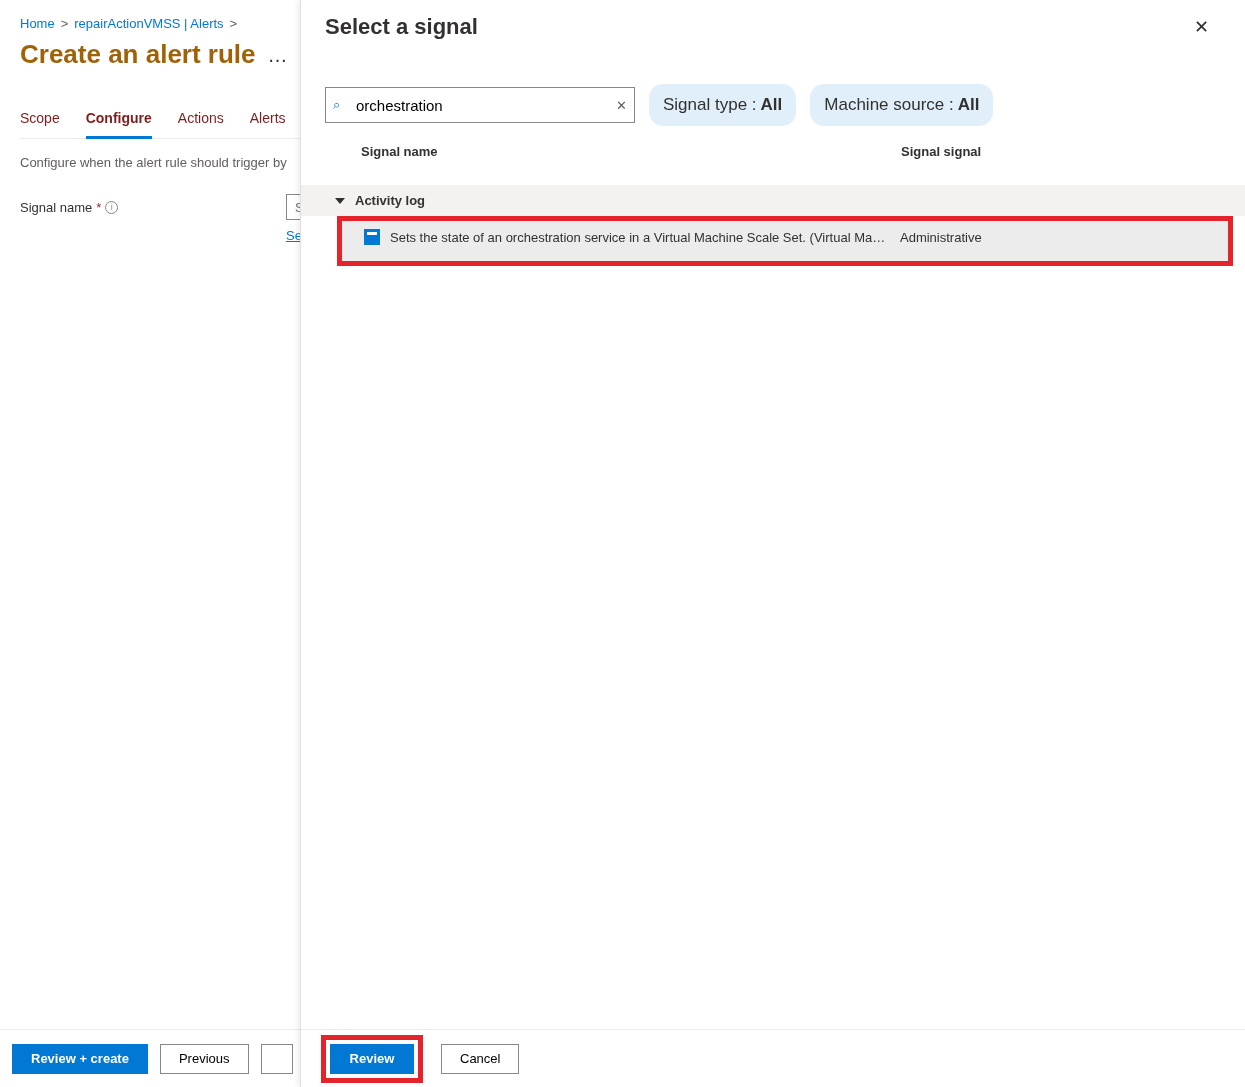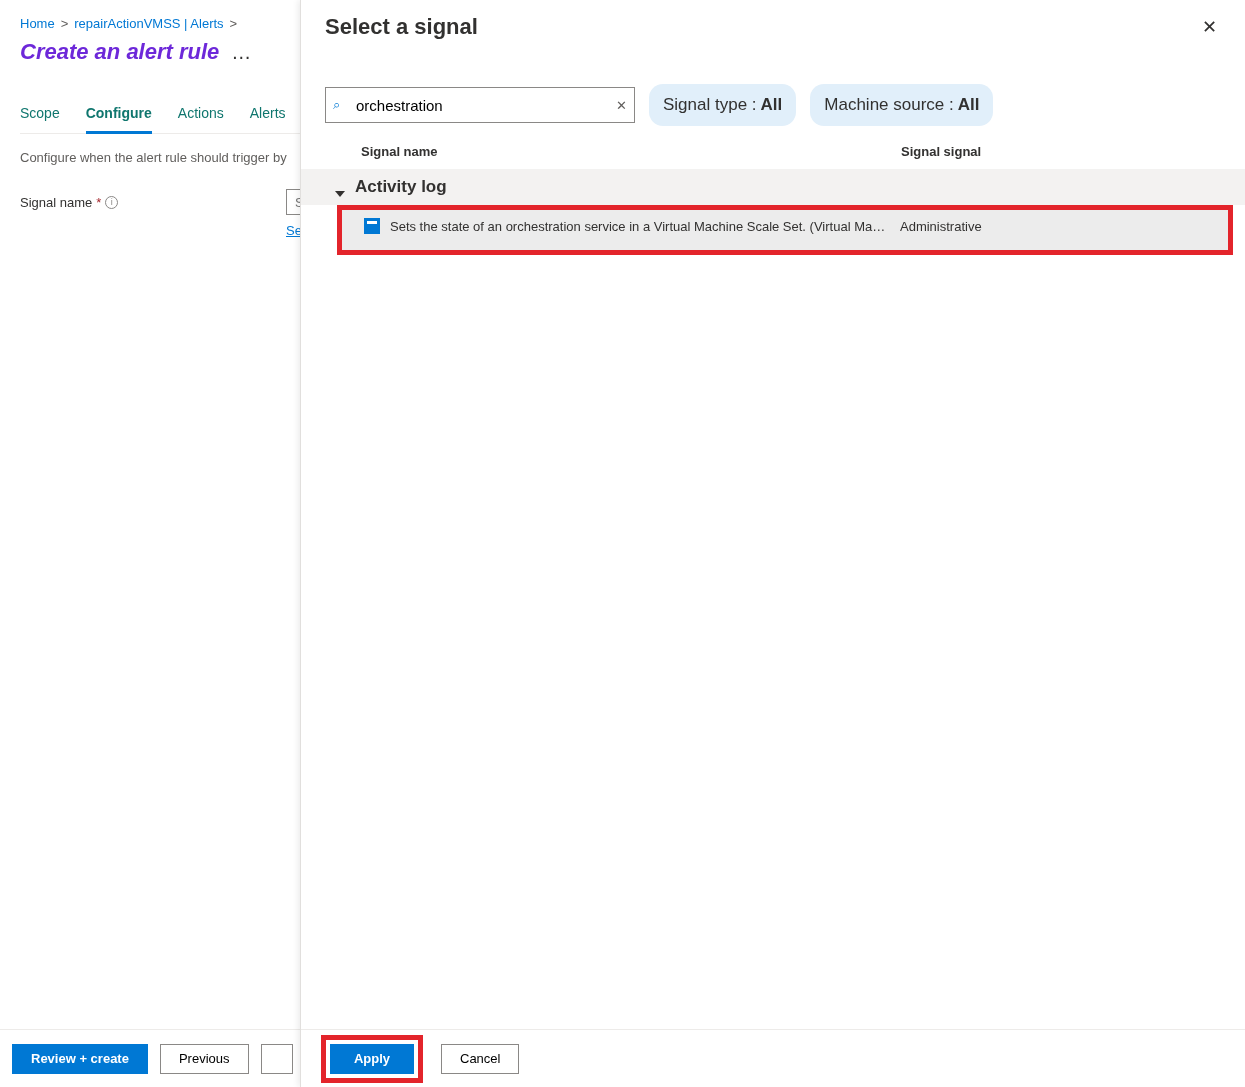--- a/index.html
+++ b/index.html
@@ -35,42 +35,41 @@
     color: #605e5c;
   }
 
   .page-title-row {
     display: flex;
     align-items: center;
     gap: 12px;
     margin-bottom: 34px;
   }
   .page-title {
-    font-size: 22px;
-    font-weight: 600;
-    color: #6d28d9;
-    font-style: italic;
+    font-size: 26px;
+    font-weight: 600;
+    color: #a16207;
   }
   .ellipsis {
     font-size: 20px;
     color: #323130;
     cursor: pointer;
     line-height: 1;
   }
 
   .tabs {
     display: flex;
     gap: 26px;
     border-bottom: 1px solid #edebe9;
     margin-bottom: 16px;
   }
   .tab {
     padding: 6px 0 10px 0;
     font-size: 14px;
-    color: #0f766e;
+    color: #7f1d1d;
     cursor: pointer;
     border-bottom: 3px solid transparent;
     margin-bottom: -1px;
   }
   .tab.active {
     font-weight: 600;
     border-bottom-color: #0078d4;
   }
 
   .helper-text {
@@ -154,21 +153,21 @@
     position: absolute;
     top: 0; bottom: 0; right: 0;
     left: 300px;
     background: #fff;
     border-left: 1px solid #e1dfdd;
     box-shadow: rgba(0,0,0,.08) -2px 0 6px;
     display: flex;
     flex-direction: column;
   }
   .panel-header {
-    padding: 14px 24px 0 24px;
+    padding: 14px 32px 0 24px;
     display: flex;
     align-items: flex-start;
     justify-content: space-between;
   }
   .panel-title {
     font-size: 22px;
     font-weight: 600;
   }
   .close-btn {
     font-size: 18px;
@@ -231,24 +230,25 @@
     font-weight: 600;
     color: #323130;
   }
   .col-name   { flex: 0 0 540px; }
   .col-source { flex: 1; }
 
   .group-row {
     background: #f3f2f1;
     padding: 8px 24px 8px 34px;
     display: flex;
-    align-items: flex-end;
+    align-items: center;
     gap: 10px;
     font-weight: 600;
-    font-size: 17px;
+    font-size: 13px;
+    margin-top: 16px;
   }
   .chev {
     display: inline-block;
     width: 0; height: 0;
     border-left: 5px solid transparent;
     border-right: 5px solid transparent;
     border-top: 6px solid #323130;
   }
 
   .highlight-wrap {
@@ -375,17 +375,17 @@
   <div class="highlight-wrap">
     <div class="signal-row">
       <span class="sig-icon"></span>
       <span class="sig-name">Sets the state of an orchestration service in a Virtual Machine Scale Set. (Virtual Ma…</span>
       <span class="sig-source">Administrative</span>
     </div>
   </div>
 
   <div class="panel-footer">
     <span class="apply-highlight">
-      <button class="btn btn-primary" style="width:84px">Apply</button>
+      <button class="btn btn-primary" style="width:84px">Review</button>
     </span>
     <button class="btn">Cancel</button>
   </div>
 </div>
 
 </body></html>

